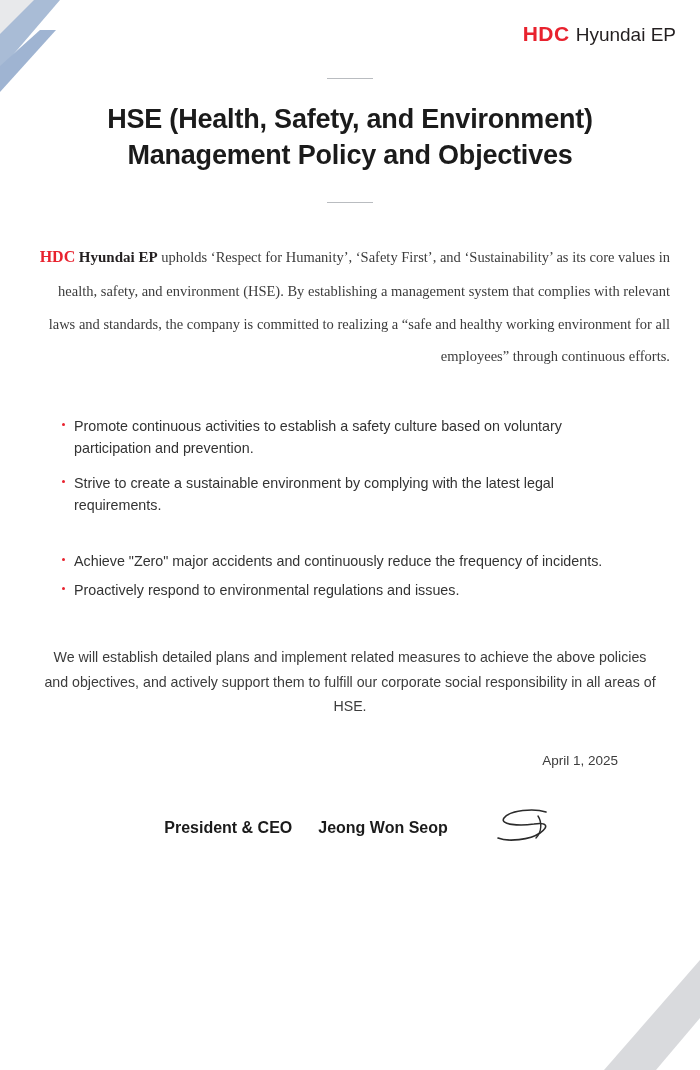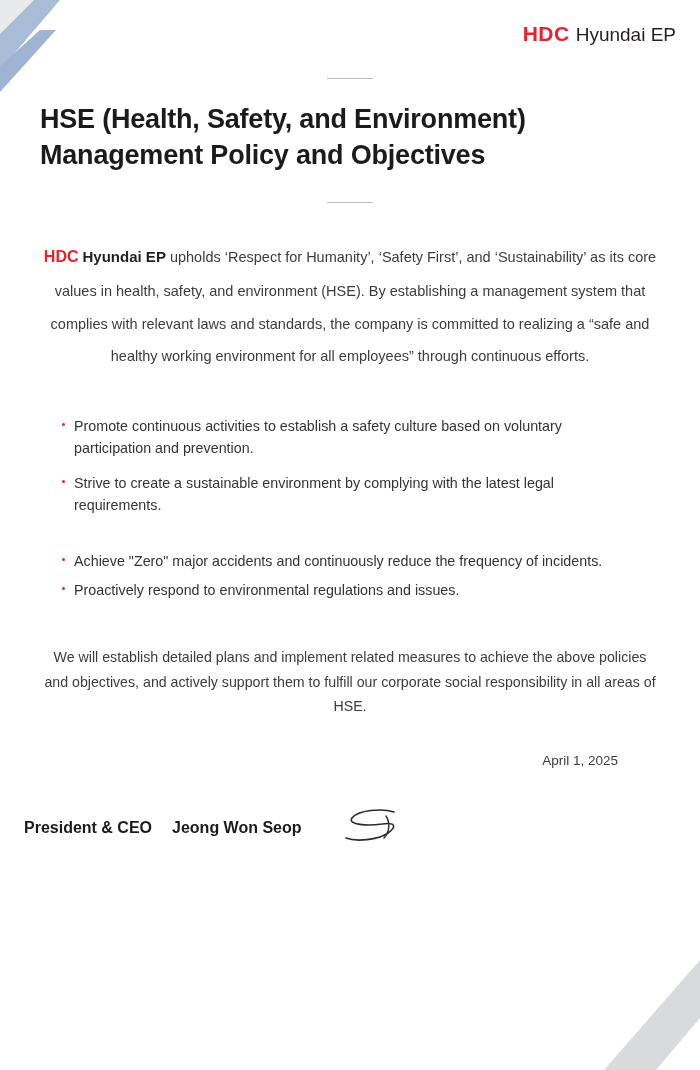--- a/index.html
+++ b/index.html
@@ -97,34 +97,36 @@
     width: 46px;
     height: 1px;
     background: #b9bcc0;
     margin: 0 auto;
   }
 
   .rule-top { margin-top: 78px; }
   .rule-bottom { margin-top: 28px; }
 
   .title {
+    text-align: center;
     font-size: 27px;
     font-weight: bold;
     line-height: 1.35;
     color: #1b1b1b;
     margin: 22px 40px 0 40px;
     letter-spacing: -0.2px;
   }
 
   .intro {
     margin: 36px 30px 0 30px;
-    text-align: center;
+    text-align: right;
     font-size: 14.5px;
     line-height: 2.25;
     color: #3c3c3c;
+    font-family: Liberation Serif, serif;
   }
   .intro .inline-logo-hdc {
     color: #e8222e;
     font-weight: bold;
     font-size: 16px;
   }
   .intro .inline-logo-name {
     color: #231f20;
     font-weight: bold;
     font-size: 15px;
@@ -184,22 +186,22 @@
     margin-right: 82px;
     text-align: right;
     font-size: 13.5px;
     color: #3c3c3c;
   }
 
   .signature-row {
     margin-top: 38px;
     display: flex;
     align-items: center;
-    justify-content: flex-start;
-    gap: 14px;
+    justify-content: center;
+    gap: 20px;
     padding-left: 24px;
   }
   .sig-title {
     font-size: 16px;
     font-weight: bold;
     color: #1b1b1b;
   }
   .sig-name {
     font-size: 16px;
     font-weight: bold;

